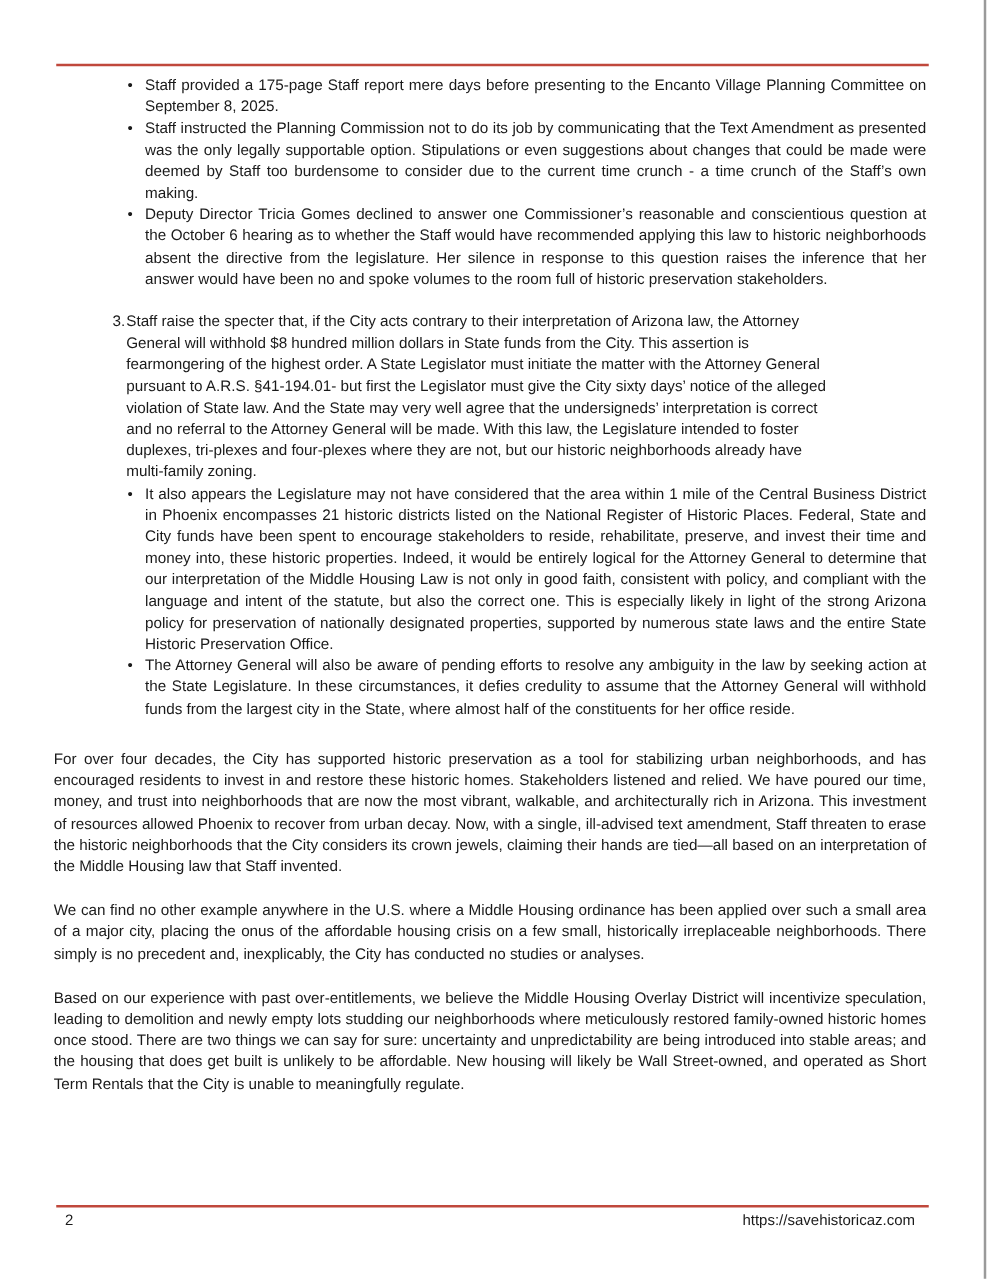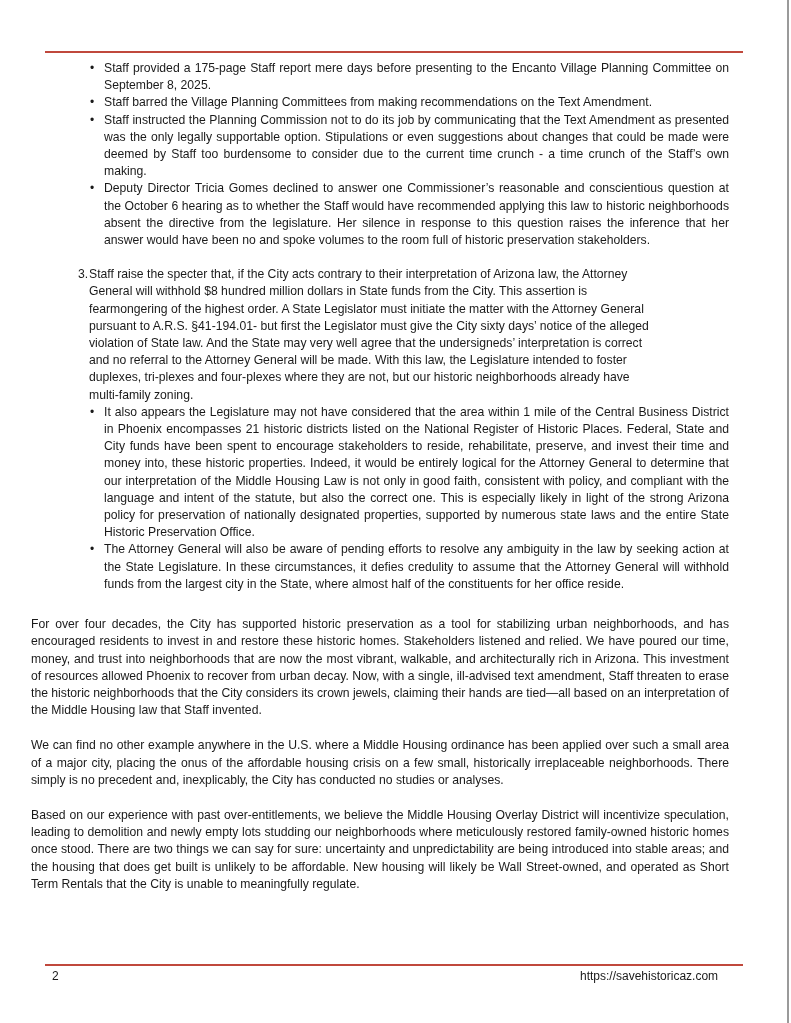--- a/index.html
+++ b/index.html
@@ -4,40 +4,39 @@
 <style>
   html, body { margin: 0; padding: 0; }
   body {
     width: 791px; height: 1023px; background: #ffffff; position: relative; overflow: hidden;
     font-family: "Liberation Sans", sans-serif; color: #1a1a1a;
   }
   .page-edge { position: absolute; top: 0; right: 2px; width: 2px; height: 1023px; background: #9a9a9a; }
   .rule { position: absolute; left: 45px; width: 698px; height: 2px; background: #c0483c; }
   .rule.top { top: 51px; }
   .rule.bottom { top: 964px; }
-  .content { position: absolute; left: 31px; top: 60px; width: 698px; font-size: 12.2px; line-height: 17.2px; }
+  .content { position: absolute; left: 43px; top: 60px; width: 698px; font-size: 12.2px; line-height: 17.2px; }
   ul.bullets { margin: 0; padding: 0; list-style: none; }
   ul.bullets li { position: relative; padding-left: 73px; text-align: justify; }
   ul.bullets li::before { content: "\2022"; position: absolute; left: 59px; top: 0; font-size: 12px; }
   .numbered { margin-top: 17px; padding-left: 47px; position: relative; }
   .para { margin-top: 18px; text-align: justify; }
   .bullets.inner { margin-top: 0; }
   .footer-num { position: absolute; left: 52px; top: 969px; font-size: 12px; }
-  .footer-url { position: absolute; left: 580px; top: 969px; font-size: 12px; width: 152px; text-align: left; }
+  .footer-url { position: absolute; left: 580px; top: 969px; font-size: 12px; width: 152px; text-align: right; }
 </style>
 </head>
 <body>
 
 <div class="page-edge"></div>
 <div class="rule top"></div>
 
 <div class="content">
   <ul class="bullets">
     <li>Staff provided a 175-page Staff report mere days before presenting to the Encanto Village Planning Committee on September 8, 2025.</li>
-    <li>Staff barred the Village Planning Committees from making recommendations on the Text Amendment.</li>
     <li>Staff instructed the Planning Commission not to do its job by communicating that the Text Amendment as presented was the only legally supportable option. Stipulations or even suggestions about changes that could be made were deemed by Staff too burdensome to consider due to the current time crunch - a time crunch of the Staff’s own making.</li>
     <li>Deputy Director Tricia Gomes declined to answer one Commissioner’s reasonable and conscientious question at the October 6 hearing as to whether the Staff would have recommended applying this law to historic neighborhoods absent the directive from the legislature. Her silence in response to this question raises the inference that her answer would have been no and spoke volumes to the room full of historic preservation stakeholders.</li>
   </ul>
 
   <div class="numbered">
     <div style="position:relative; padding-left:11px; width:560px;">
       <span style="position:absolute; left:0; top:0;">3.</span>
       <span style="display:block; padding-left:0;">Staff raise the specter that, if the City acts contrary to their interpretation of Arizona law, the Attorney General will withhold $8 hundred million dollars in State funds from the City. This assertion is fearmongering of the highest order. A State Legislator must initiate the matter with the Attorney General pursuant to A.R.S. §41-194.01- but first the Legislator must give the City sixty days’ notice of the alleged violation of State law. And the State may very well agree that the undersigneds’ interpretation is correct and no referral to the Attorney General will be made. With this law, the Legislature intended to foster duplexes, tri-plexes and four-plexes where they are not, but our historic neighborhoods already have multi-family zoning.</span>
     </div>
   </div>

